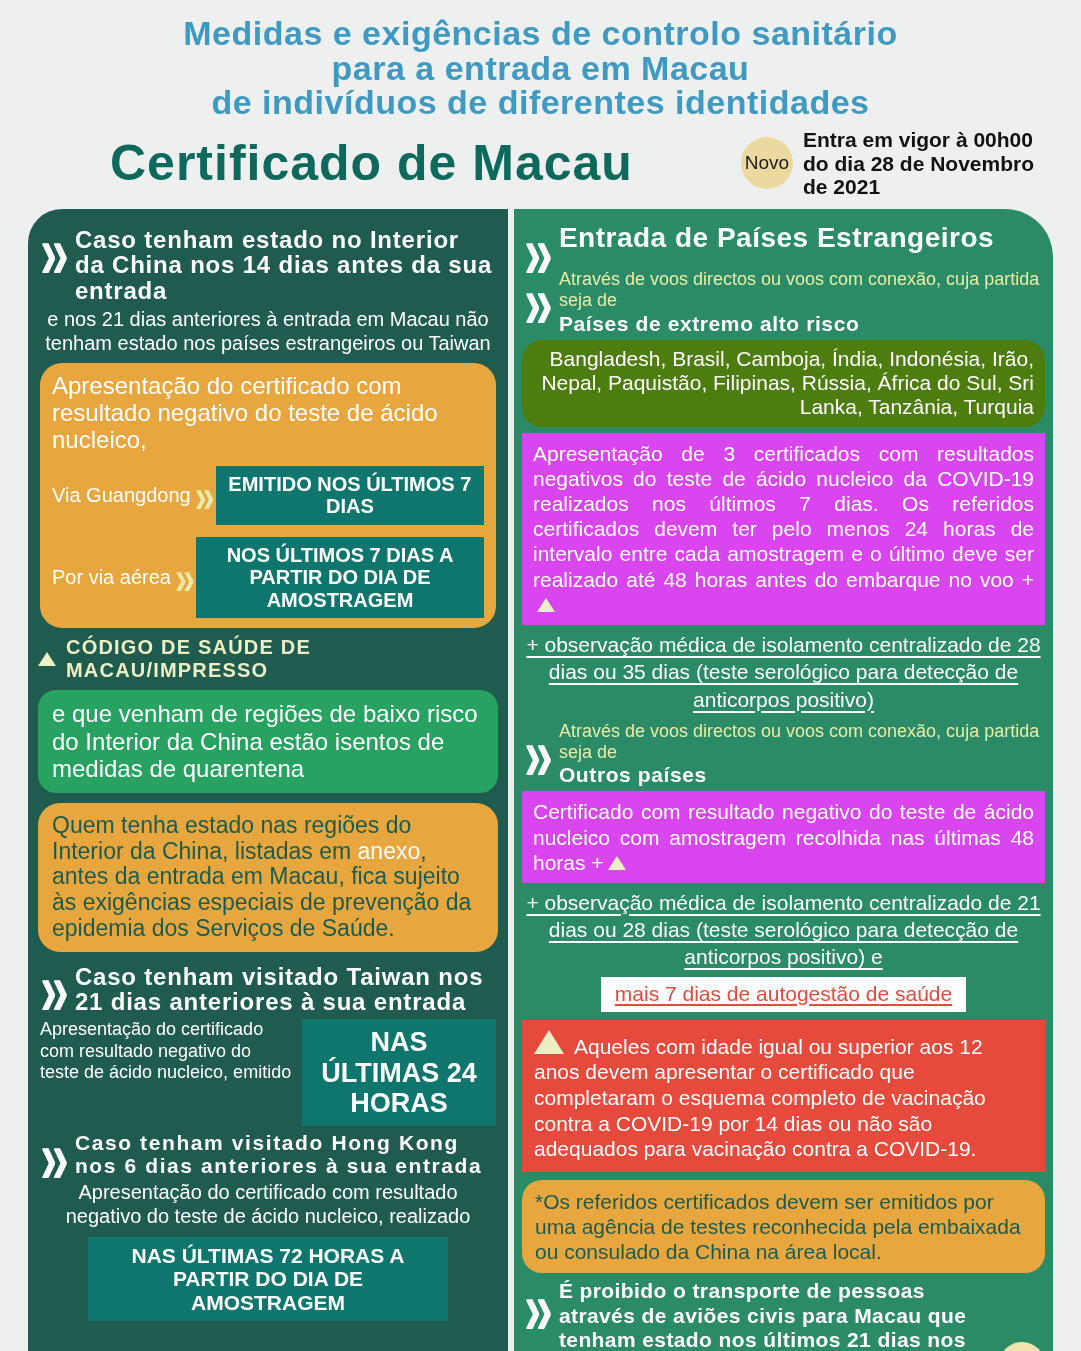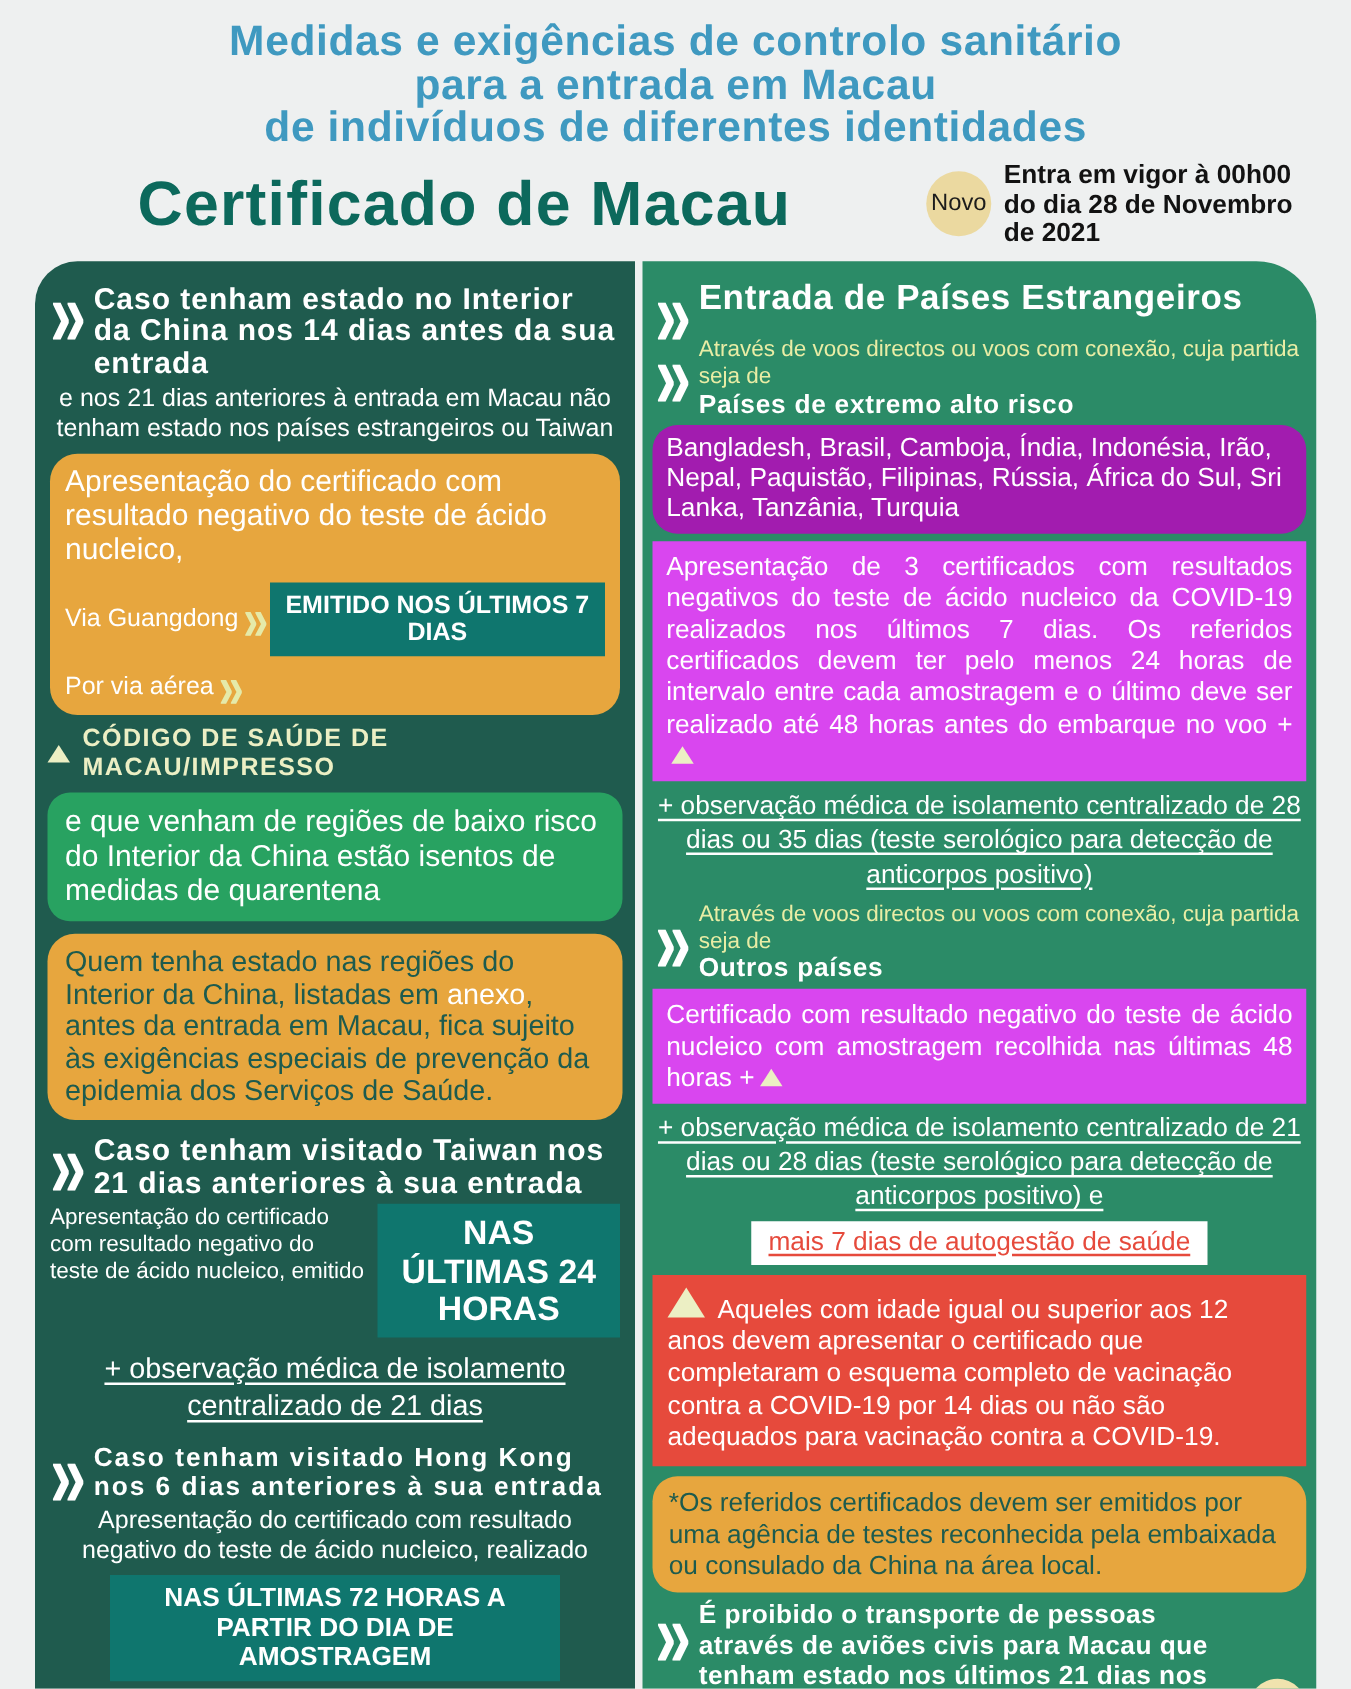--- a/index.html
+++ b/index.html
@@ -49,21 +49,21 @@
   .tw-badge { flex:1; font-size:27px; padding:8px 6px; }
   .obs-link { display:block; text-align:center; color:#fff; font-size:23px; line-height:1.3; text-decoration:underline; text-underline-offset:4px; margin:10px 6px 12px; }
   .hk-title { font-size:21px; letter-spacing:1.6px; }
   .hk-text { font-size:20px; text-align:center; margin:4px 6px 8px; line-height:1.18; }
   .hk-badge { display:block; width:360px; margin:0 auto 4px; font-size:21px; }
 
   
   .r-title { font-weight:800; font-size:28px; line-height:1.1; letter-spacing:0.5px; }
   .via-text { color:#e9eda5; font-size:18px; line-height:1.18; padding-top:2px; }
   .via-cat { color:#fff; font-weight:800; font-size:21px; letter-spacing:0.6px; }
-  .country-box { background:#a21caf; border-radius:20px; color:#fff; font-size:21px; line-height:1.16; padding:7px 11px; margin:2px 0 6px; }
+  .country-box { background:#4d7c0f; border-radius:20px; color:#fff; font-size:21px; line-height:1.16; padding:7px 11px; margin:2px 0 6px;text-align:right; }
   .req-box { background:#d946ef; color:#fff; font-size:21px; line-height:1.2; text-align:justify; padding:8px 11px; margin:2px 0 6px; }
   .req-box .tri { margin-left:4px; }
   .r-obs { font-size:21px; margin:4px 2px 6px; }
   .white-box { display:table; background:#ffffff; color:#e64a3c; font-size:21px; padding:5px 14px 6px; margin:2px auto 8px; text-decoration:underline; text-underline-offset:3px; }
   .vac-box { background:#e64a3c; color:#fff; font-size:21px; line-height:1.22; padding:10px 12px; margin:4px 0 8px; }
   .agency-box { background:#e7a63e; border-radius:20px; color:#1d5b4e; font-size:21px; line-height:1.2; padding:9px 13px; margin:4px 0 6px; }
   .ban-head { position:relative; }
   .ban-title { font-weight:800; font-size:21px; line-height:1.15; letter-spacing:0.4px; padding-right:52px; }
   .novo-badge.small { position:absolute; right:-2px; bottom:-12px; width:46px; height:46px; font-size:17px; background:#f0e3ae; z-index:2; }
 </style>
@@ -100,20 +100,21 @@
       <div class="orange-box">
         <div class="cert-intro">Apresentação do certificado com resultado negativo do teste de ácido nucleico,</div>
         <div class="cert-row">
           <span class="cert-label">Via Guangdong</span>
           <span class="mini-chev">»</span>
           <span class="redbox">EMITIDO NOS ÚLTIMOS 7 DIAS</span>
         </div>
         <div class="cert-row">
           <span class="cert-label">Por via aérea</span>
           <span class="mini-chev">»</span>
+          <span class="redbox">NOS ÚLTIMOS 7 DIAS A PARTIR DO DIA DE AMOSTRAGEM</span>
         </div>
       </div>
 
       <div class="health-code">
         <span class="tri"></span>
         <span>CÓDIGO DE SAÚDE DE MACAU/IMPRESSO</span>
       </div>
 
       <div class="green-box">e que venham de regiões de baixo risco do Interior da China estão isentos de medidas de quarentena</div>
 
@@ -122,21 +123,20 @@
       </div>
 
       <div class="chev-row">
         <span class="chev">»</span>
         <div class="sec-title">Caso tenham visitado Taiwan nos 21 dias anteriores à sua entrada</div>
       </div>
       <div class="tw-body">
         <div class="tw-text">Apresentação do certificado com resultado negativo do teste de ácido nucleico, emitido</div>
         <div class="redbox tw-badge">NAS ÚLTIMAS 24 HORAS</div>
       </div>
-      <span class="obs-link">+ observação médica de isolamento centralizado de 21 dias</span>
 
       <div class="chev-row">
         <span class="chev">»</span>
         <div class="sec-title hk-title">Caso tenham visitado Hong Kong nos 6 dias anteriores à sua entrada</div>
       </div>
       <div class="hk-text">Apresentação do certificado com resultado negativo do teste de ácido nucleico, realizado</div>
       <div class="redbox hk-badge">NAS ÚLTIMAS 72 HORAS A PARTIR DO DIA DE AMOSTRAGEM</div>
 
     </div>
 

